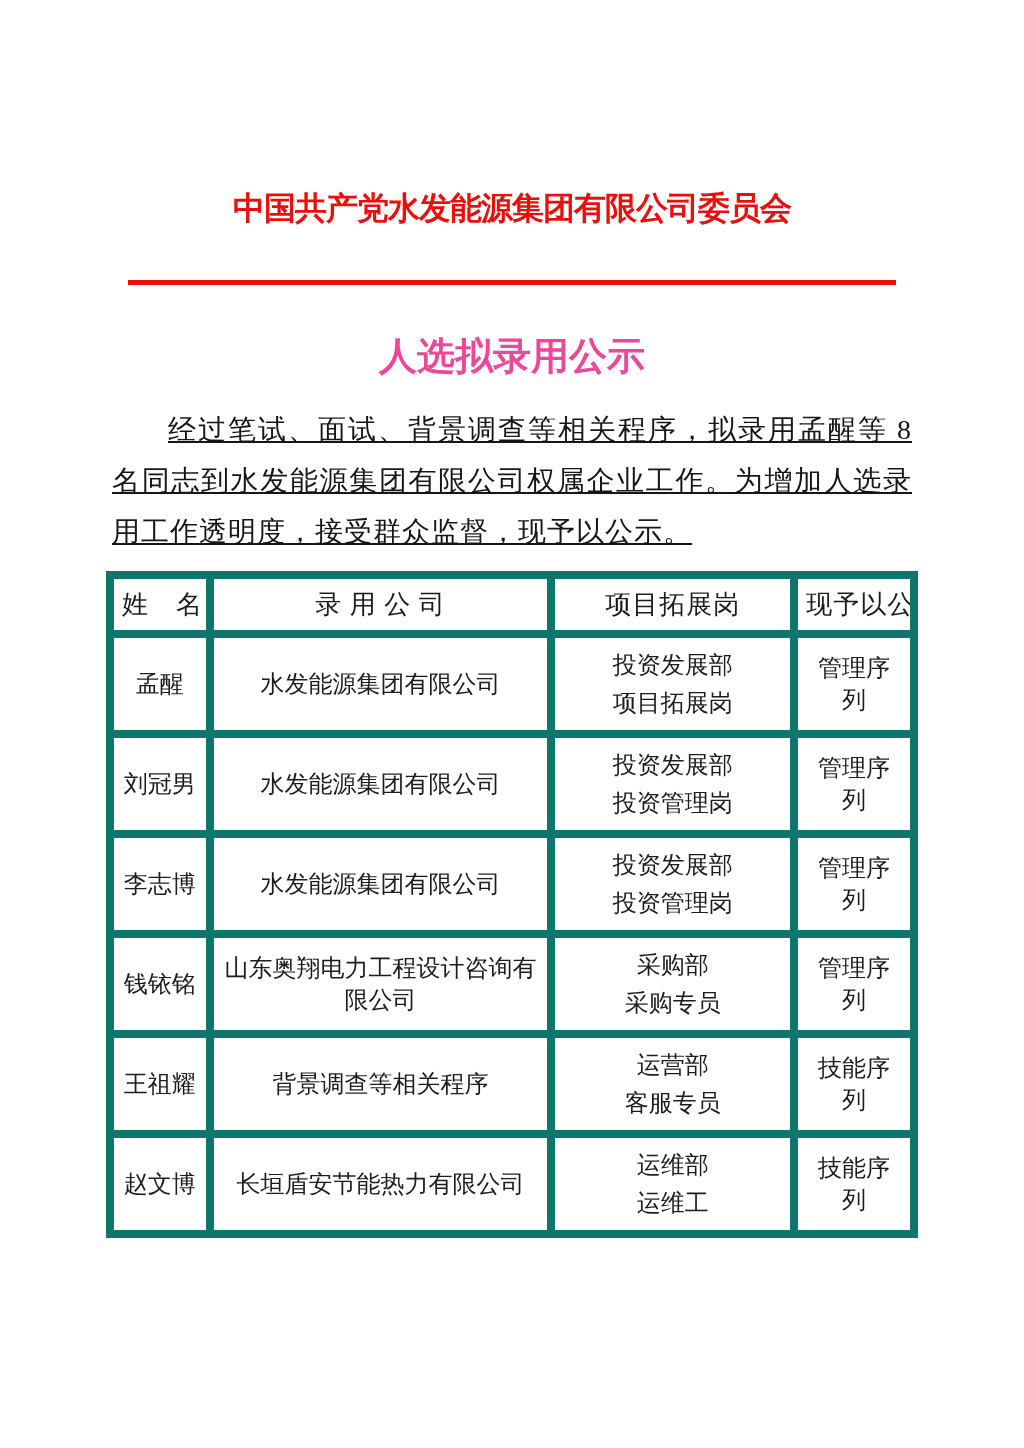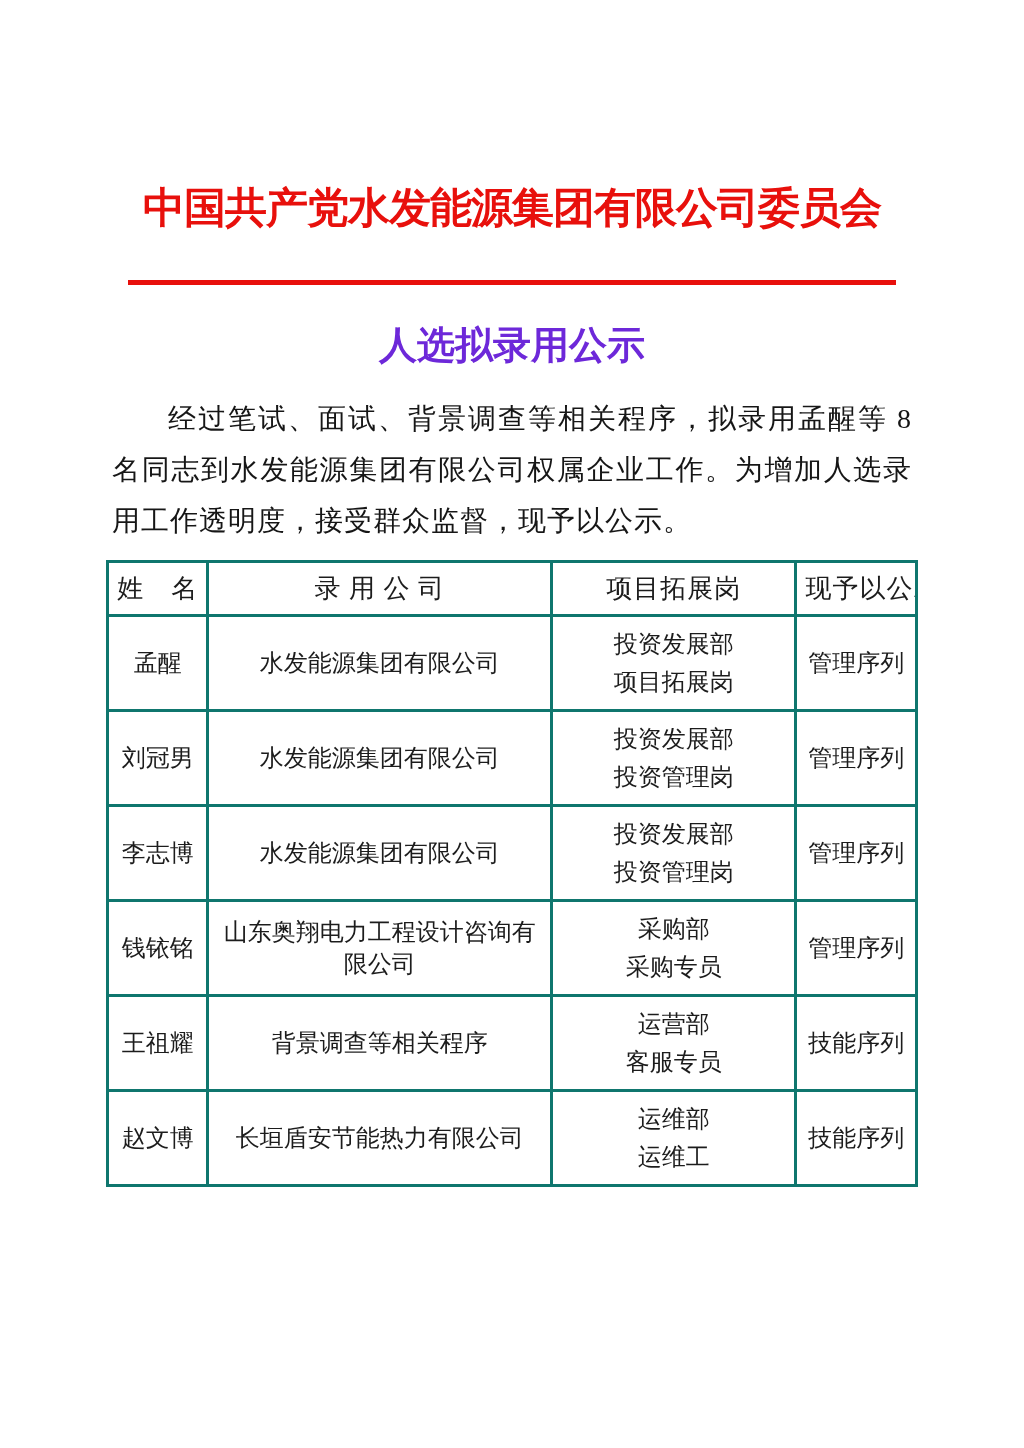--- a/index.html
+++ b/index.html
@@ -9,67 +9,68 @@
     font-family: "Liberation Serif", "DejaVu Serif", serif;
     color: #1c1c1c;
     position: relative;
     overflow: hidden;
   }
   .page { width: 1024px; height: 1448px; position: relative; }
 
   .org-header {
     margin-top: 182px;
     text-align: center;
-    font-size: 42px;
+    font-size: 32px;
     line-height: 52px;
     font-weight: 700;
     letter-spacing: -1px;
     color: #e8100c;
     white-space: nowrap;
   }
   .red-divider {
     width: 768px;
     height: 5px;
     margin: 46px auto 0;
     background: #e8100c;
   }
   .doc-title {
-    margin-top: 36px;
+    margin-top: 47px;
     text-align: center;
     font-size: 38px;
     line-height: 48px;
     font-weight: 700;
-    color: #6d28d9;
+    color: #ec4899;
   }
   .body-paragraph {
     width: 800px;
     margin: 24px auto 0;
     font-size: 28px;
     line-height: 51px;
     letter-spacing: 1px;
     text-indent: 2em;
     text-align: justify;
     word-break: break-all;
     color: #161616;
+    text-decoration: underline;
   }
   .table-wrap {
     width: 812px;
     margin: 14px auto 0;
   }
   table.candidates {
     width: 100%;
     border-collapse: collapse;
     table-layout: fixed;
   }
   table.candidates col.c-name     { width: 12.4%; }
   table.candidates col.c-company  { width: 42.5%; }
   table.candidates col.c-dept     { width: 30.2%; }
   table.candidates col.c-sequence { width: 14.9%; }
   table.candidates th, table.candidates td {
-    border: 3px solid #0f766e;
+    border: 8px solid #0f766e;
     text-align: center;
     vertical-align: middle;
     font-weight: normal;
     padding: 8px;
     overflow: hidden;
   }
   table.candidates th {
     height: 50px;
     font-size: 26px;
     letter-spacing: 1px;

